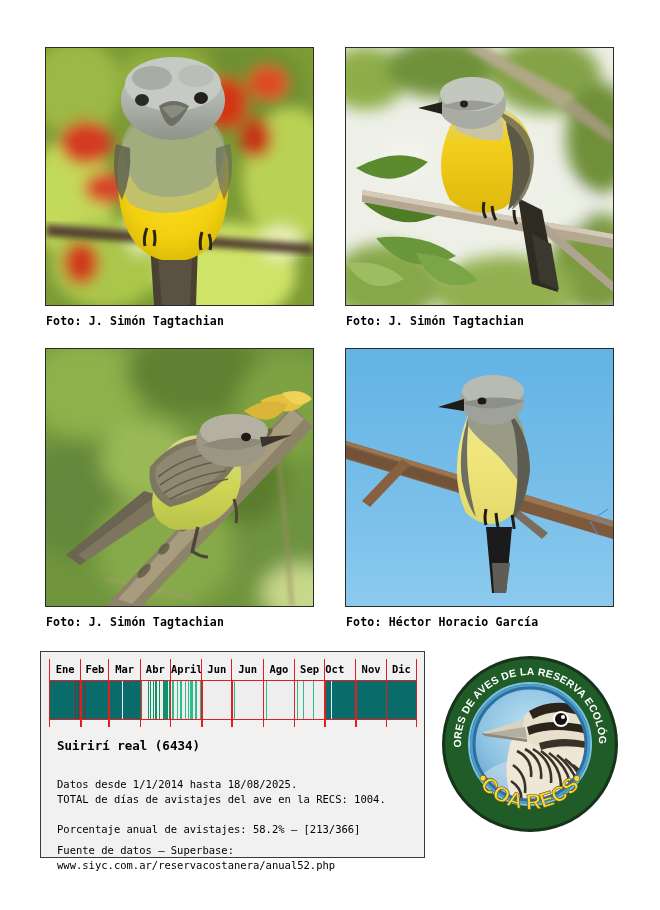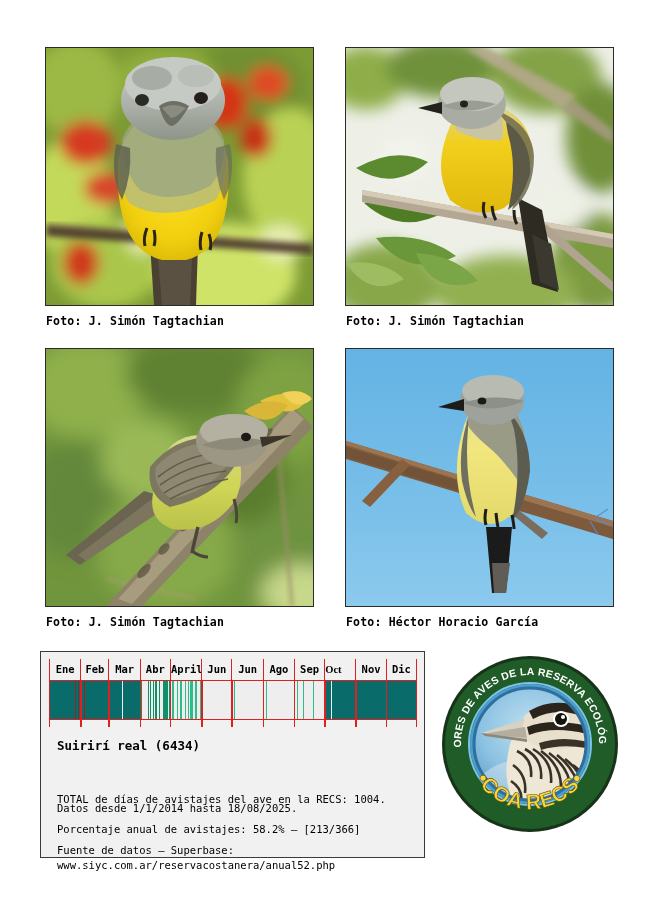--- a/index.html
+++ b/index.html
@@ -353,21 +353,21 @@
       <div class="cal-months" id="cal-months">
           <div class="month-cell" style="left: 0px; width: 31.2548px;">Ene</div>
           <div class="month-cell" style="left: 31.2548px; width: 28.2301px;">Feb</div>
           <div class="month-cell" style="left: 59.4849px; width: 31.2548px;">Mar</div>
           <div class="month-cell" style="left: 90.7397px; width: 30.2466px;">Abr</div>
           <div class="month-cell" style="left: 120.986px; width: 31.2548px;">April</div>
           <div class="month-cell" style="left: 152.241px; width: 30.2466px;">Jun</div>
           <div class="month-cell" style="left: 182.488px; width: 31.2548px;">Jun</div>
           <div class="month-cell" style="left: 213.742px; width: 31.2548px;">Ago</div>
           <div class="month-cell" style="left: 244.997px; width: 30.2466px;">Sep</div>
-          <div class="month-cell" style="left: 275.244px; width: 17px; font-family: Liberation Serif, serif;">Oct</div>
+          <div class="month-cell" style="left: 275.244px; width: 17px;">Oct</div>
           <div class="month-cell" style="left: 306.499px; width: 30.2466px;">Nov</div>
           <div class="month-cell last" style="left: 336.745px; width: 31.2548px;">Dic</div>
         </div>
       <div class="cal-bar" id="cal-bar">
           <div class="tick" style="left: 0px; width: 1.05px; background: rgb(10, 107, 107);"></div>
           <div class="tick" style="left: 1.00822px; width: 1.05px; background: rgb(10, 107, 107);"></div>
           <div class="tick" style="left: 2.01644px; width: 1.05px; background: rgb(10, 107, 107);"></div>
           <div class="tick" style="left: 3.02466px; width: 1.05px; background: rgb(10, 107, 107);"></div>
           <div class="tick" style="left: 4.03288px; width: 1.05px; background: rgb(10, 107, 107);"></div>
           <div class="tick" style="left: 5.0411px; width: 1.05px; background: rgb(10, 107, 107);"></div>
@@ -602,21 +602,21 @@
           <div class="foot-tick" style="left: 244.997px; background: rgb(224, 32, 32);"></div>
           <div class="foot-tick" style="left: 275.244px; background: rgb(224, 32, 32);"></div>
           <div class="foot-tick" style="left: 306.499px; background: rgb(224, 32, 32);"></div>
           <div class="foot-tick" style="left: 336.745px; background: rgb(224, 32, 32);"></div>
           <div class="foot-tick" style="left: 366.6px; background: rgb(224, 32, 32);"></div>
         </div>
     </div>
 
     <div class="sp-name">Suirirí real (6434)</div>
 
-    <div class="stat-line" style="top:126px;margin-top:24px;">Datos desde 1/1/2014 hasta 18/08/2025.</div>
+    <div class="stat-line" style="top:126px;">Datos desde 1/1/2014 hasta 18/08/2025.</div>
     <div class="stat-line" style="top:141px;">TOTAL de días de avistajes del ave en la RECS: 1004.</div>
     <div class="stat-line" style="top:171px;">Porcentaje anual de avistajes: 58.2% – [213/366]</div>
 
     <div class="stat-line" style="top:192px;">Fuente de datos – Superbase:</div>
     <div class="stat-line" style="top:207px;">www.siyc.com.ar/reservacostanera/anual52.php</div>
   </div>
 
   <div class="logo">
     <svg viewBox="0 0 178 178" width="178" height="178">
       <defs>

